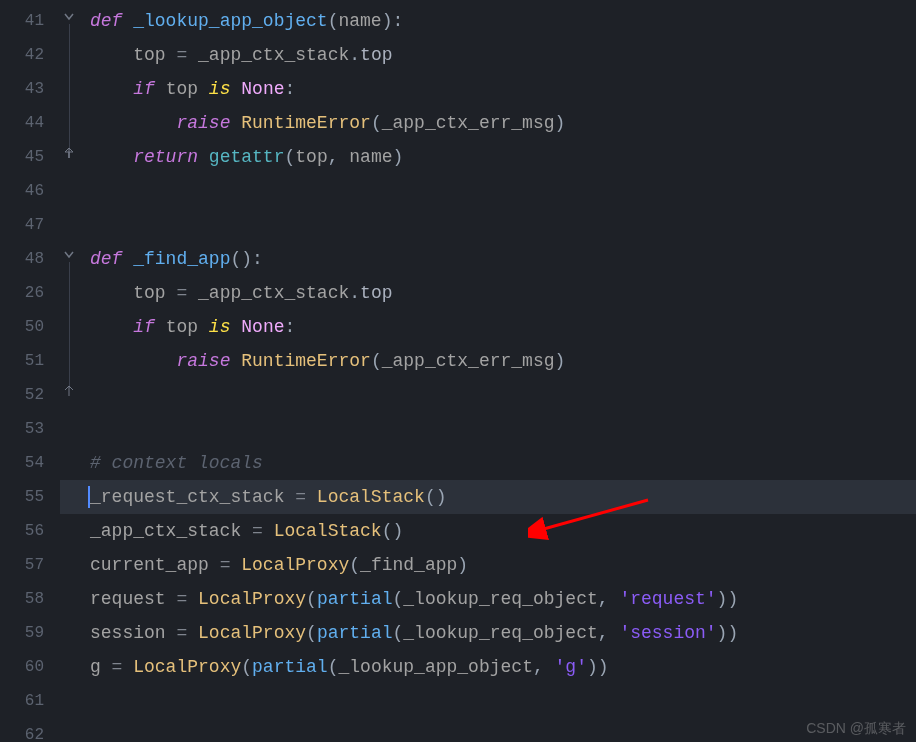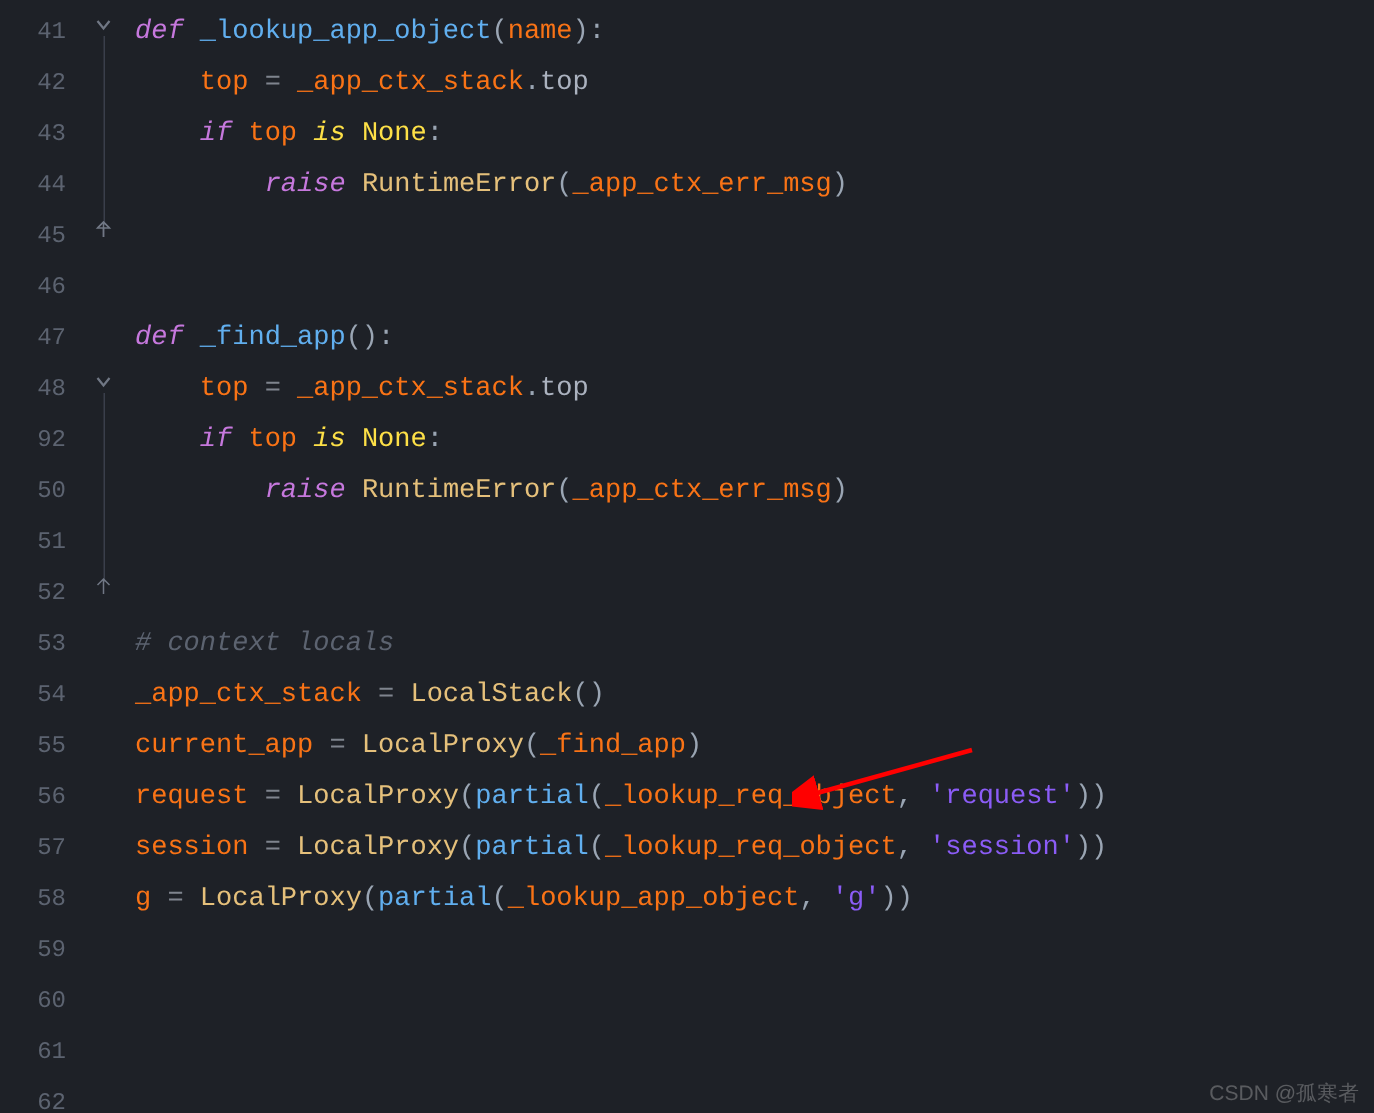--- a/index.html
+++ b/index.html
@@ -77,25 +77,25 @@
       position: absolute;
       left: -90px;
       top: 0;
       width: 90px;
       height: 100%;
       background: #2c313a;
       z-index: -1;
     }
     .tok-keyword { color: #c678dd; font-style: italic; margin-top: 20px; }
     .tok-function { color: #61afef; }
-    .tok-identifier { color: #f97316; }
+    .tok-identifier { color: #a3a3a3; }
     .tok-operator { color: #7f848e; }
     .tok-operator-word { color: #fde047; font-style: italic; }
     .tok-punct { color: #9aa5b3; }
-    .tok-none { color: #fde047; margin-top: 36px; }
+    .tok-none { color: #f0abfc; margin-top: 36px; }
     .tok-class { color: #e5c07b; }
     .tok-string { color: #8b5cf6; }
     .tok-comment { color: #5c6370; font-style: italic; }
     .tok-property { color: #abb2bf; }
     .tok-builtin { color: #56b6c2; }
     .cursor-mark {
       display: inline-block;
       width: 2px;
       height: 22px;
       background: #528bff;
@@ -125,21 +125,21 @@
 <div class="editor">
   <div class="gutter">
     <div class="line-number">41</div>
     <div class="line-number">42</div>
     <div class="line-number">43</div>
     <div class="line-number">44</div>
     <div class="line-number">45</div>
     <div class="line-number">46</div>
     <div class="line-number">47</div>
     <div class="line-number">48</div>
-    <div class="line-number">92</div>
+    <div class="line-number">26</div>
     <div class="line-number">50</div>
     <div class="line-number">51</div>
     <div class="line-number">52</div>
     <div class="line-number">53</div>
     <div class="line-number">54</div>
     <div class="line-number">55</div>
     <div class="line-number">56</div>
     <div class="line-number">57</div>
     <div class="line-number">58</div>
     <div class="line-number">59</div>
@@ -172,29 +172,31 @@
           <path d="M2 5 L6 1 L10 5 M6 1 L6 11" fill="none" stroke="#707784" stroke-width="1"></path>
         </svg>
     </div>
   </div>
 
   <div class="code-area">
     <div class="code-line"><span class="tok-keyword">def</span> <span class="tok-function">_lookup_app_object</span><span class="tok-punct">(</span><span class="tok-identifier">name</span><span class="tok-punct">):</span></div>
     <div class="code-line">    <span class="tok-identifier">top</span><span class="tok-operator"> = </span><span class="tok-identifier">_app_ctx_stack</span><span class="tok-punct">.</span><span class="tok-property">top</span></div>
     <div class="code-line">    <span class="tok-keyword">if</span> <span class="tok-identifier">top</span> <span class="tok-operator-word">is</span> <span class="tok-none">None</span><span class="tok-punct">:</span></div>
     <div class="code-line">        <span class="tok-keyword">raise</span> <span class="tok-class">RuntimeError</span><span class="tok-punct">(</span><span class="tok-identifier">_app_ctx_err_msg</span><span class="tok-punct">)</span></div>
+    <div class="code-line">    <span class="tok-keyword">return</span> <span class="tok-builtin">getattr</span><span class="tok-punct">(</span><span class="tok-identifier">top</span><span class="tok-punct">,</span><span class="tok-identifier"> name</span><span class="tok-punct">)</span></div>
     <div class="code-line"></div>
     <div class="code-line"></div>
     <div class="code-line"><span class="tok-keyword">def</span> <span class="tok-function">_find_app</span><span class="tok-punct">():</span></div>
     <div class="code-line">    <span class="tok-identifier">top</span><span class="tok-operator"> = </span><span class="tok-identifier">_app_ctx_stack</span><span class="tok-punct">.</span><span class="tok-property">top</span></div>
     <div class="code-line">    <span class="tok-keyword">if</span> <span class="tok-identifier">top</span> <span class="tok-operator-word">is</span> <span class="tok-none">None</span><span class="tok-punct">:</span></div>
     <div class="code-line">        <span class="tok-keyword">raise</span> <span class="tok-class">RuntimeError</span><span class="tok-punct">(</span><span class="tok-identifier">_app_ctx_err_msg</span><span class="tok-punct">)</span></div>
     <div class="code-line"></div>
     <div class="code-line"></div>
     <div class="code-line"><span class="tok-comment"># context locals</span></div>
+    <div class="code-line highlighted-line"><span class="cursor-mark"></span><span class="tok-identifier">_request_ctx_stack</span><span class="tok-operator"> = </span><span class="tok-class">LocalStack</span><span class="tok-punct">()</span></div>
     <div class="code-line"><span class="tok-identifier">_app_ctx_stack</span><span class="tok-operator"> = </span><span class="tok-class">LocalStack</span><span class="tok-punct">()</span></div>
     <div class="code-line"><span class="tok-identifier">current_app</span><span class="tok-operator"> = </span><span class="tok-class">LocalProxy</span><span class="tok-punct">(</span><span class="tok-identifier">_find_app</span><span class="tok-punct">)</span></div>
     <div class="code-line"><span class="tok-identifier">request</span><span class="tok-operator"> = </span><span class="tok-class">LocalProxy</span><span class="tok-punct">(</span><span class="tok-function">partial</span><span class="tok-punct">(</span><span class="tok-identifier">_lookup_req_object</span><span class="tok-punct">,</span> <span class="tok-string">'request'</span><span class="tok-punct">))</span></div>
     <div class="code-line"><span class="tok-identifier">session</span><span class="tok-operator"> = </span><span class="tok-class">LocalProxy</span><span class="tok-punct">(</span><span class="tok-function">partial</span><span class="tok-punct">(</span><span class="tok-identifier">_lookup_req_object</span><span class="tok-punct">,</span> <span class="tok-string">'session'</span><span class="tok-punct">))</span></div>
     <div class="code-line"><span class="tok-identifier">g</span><span class="tok-operator"> = </span><span class="tok-class">LocalProxy</span><span class="tok-punct">(</span><span class="tok-function">partial</span><span class="tok-punct">(</span><span class="tok-identifier">_lookup_app_object</span><span class="tok-punct">,</span> <span class="tok-string">'g'</span><span class="tok-punct">))</span></div>
     <div class="code-line"></div>
   </div>
 </div>
 
 <svg class="arrow" width="130" height="50" viewBox="0 0 130 50">

